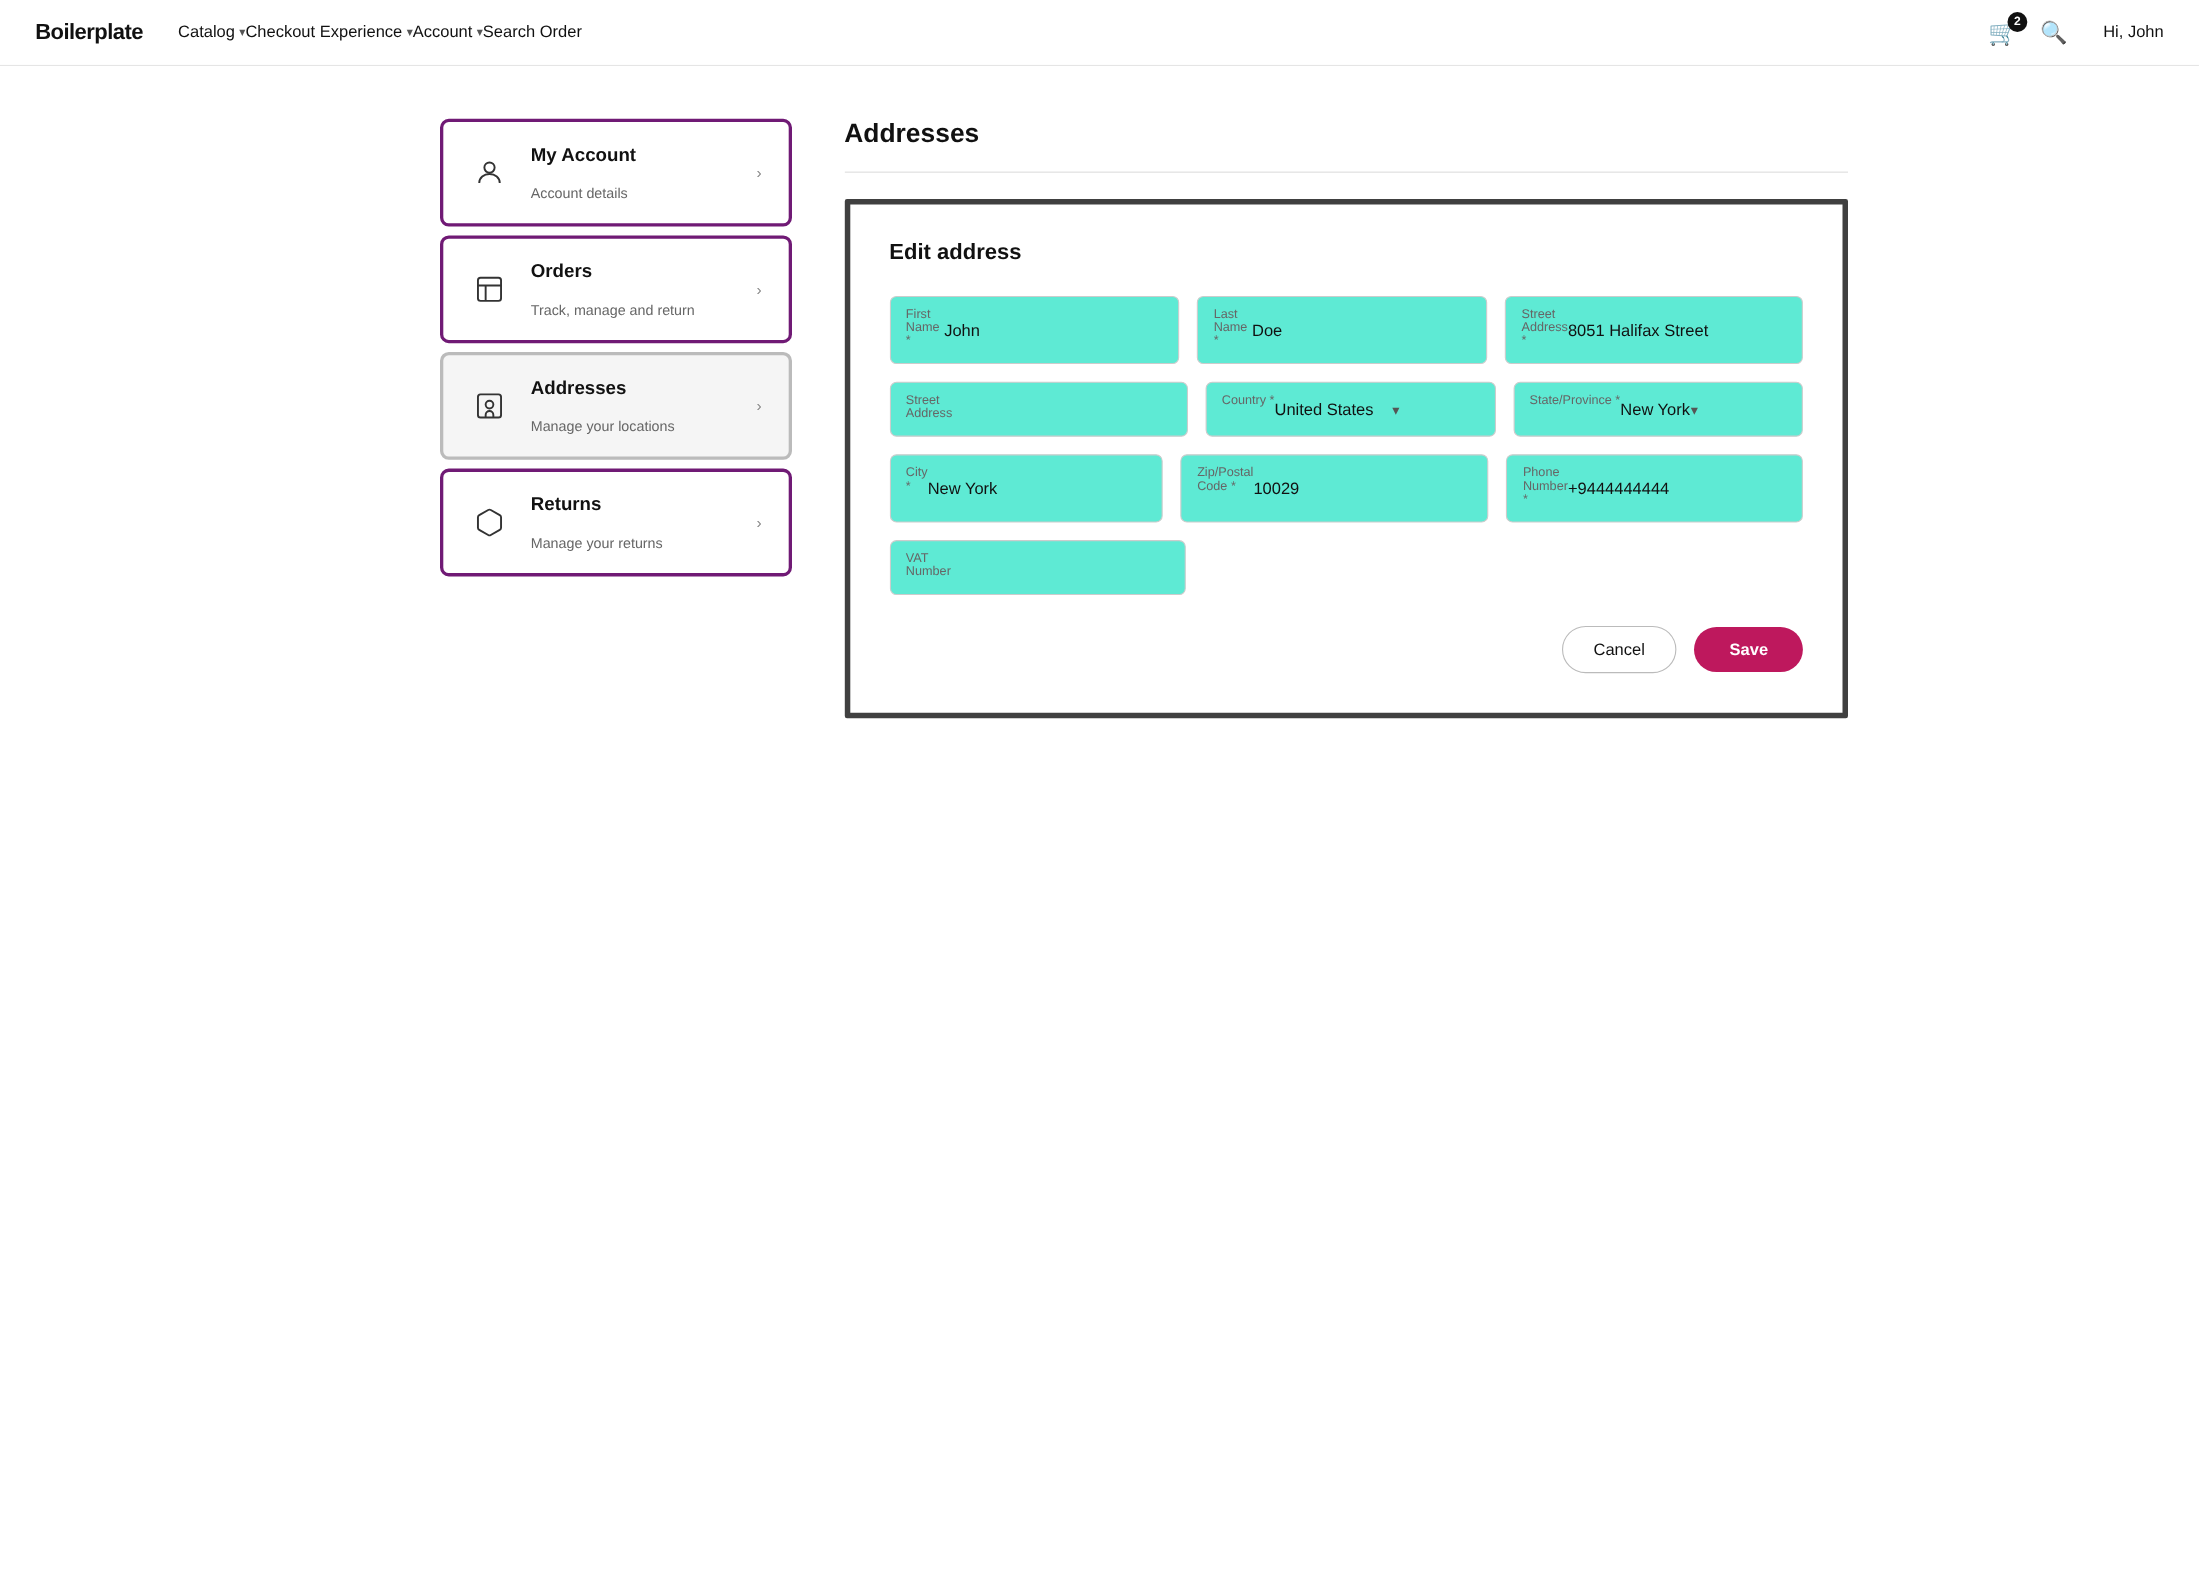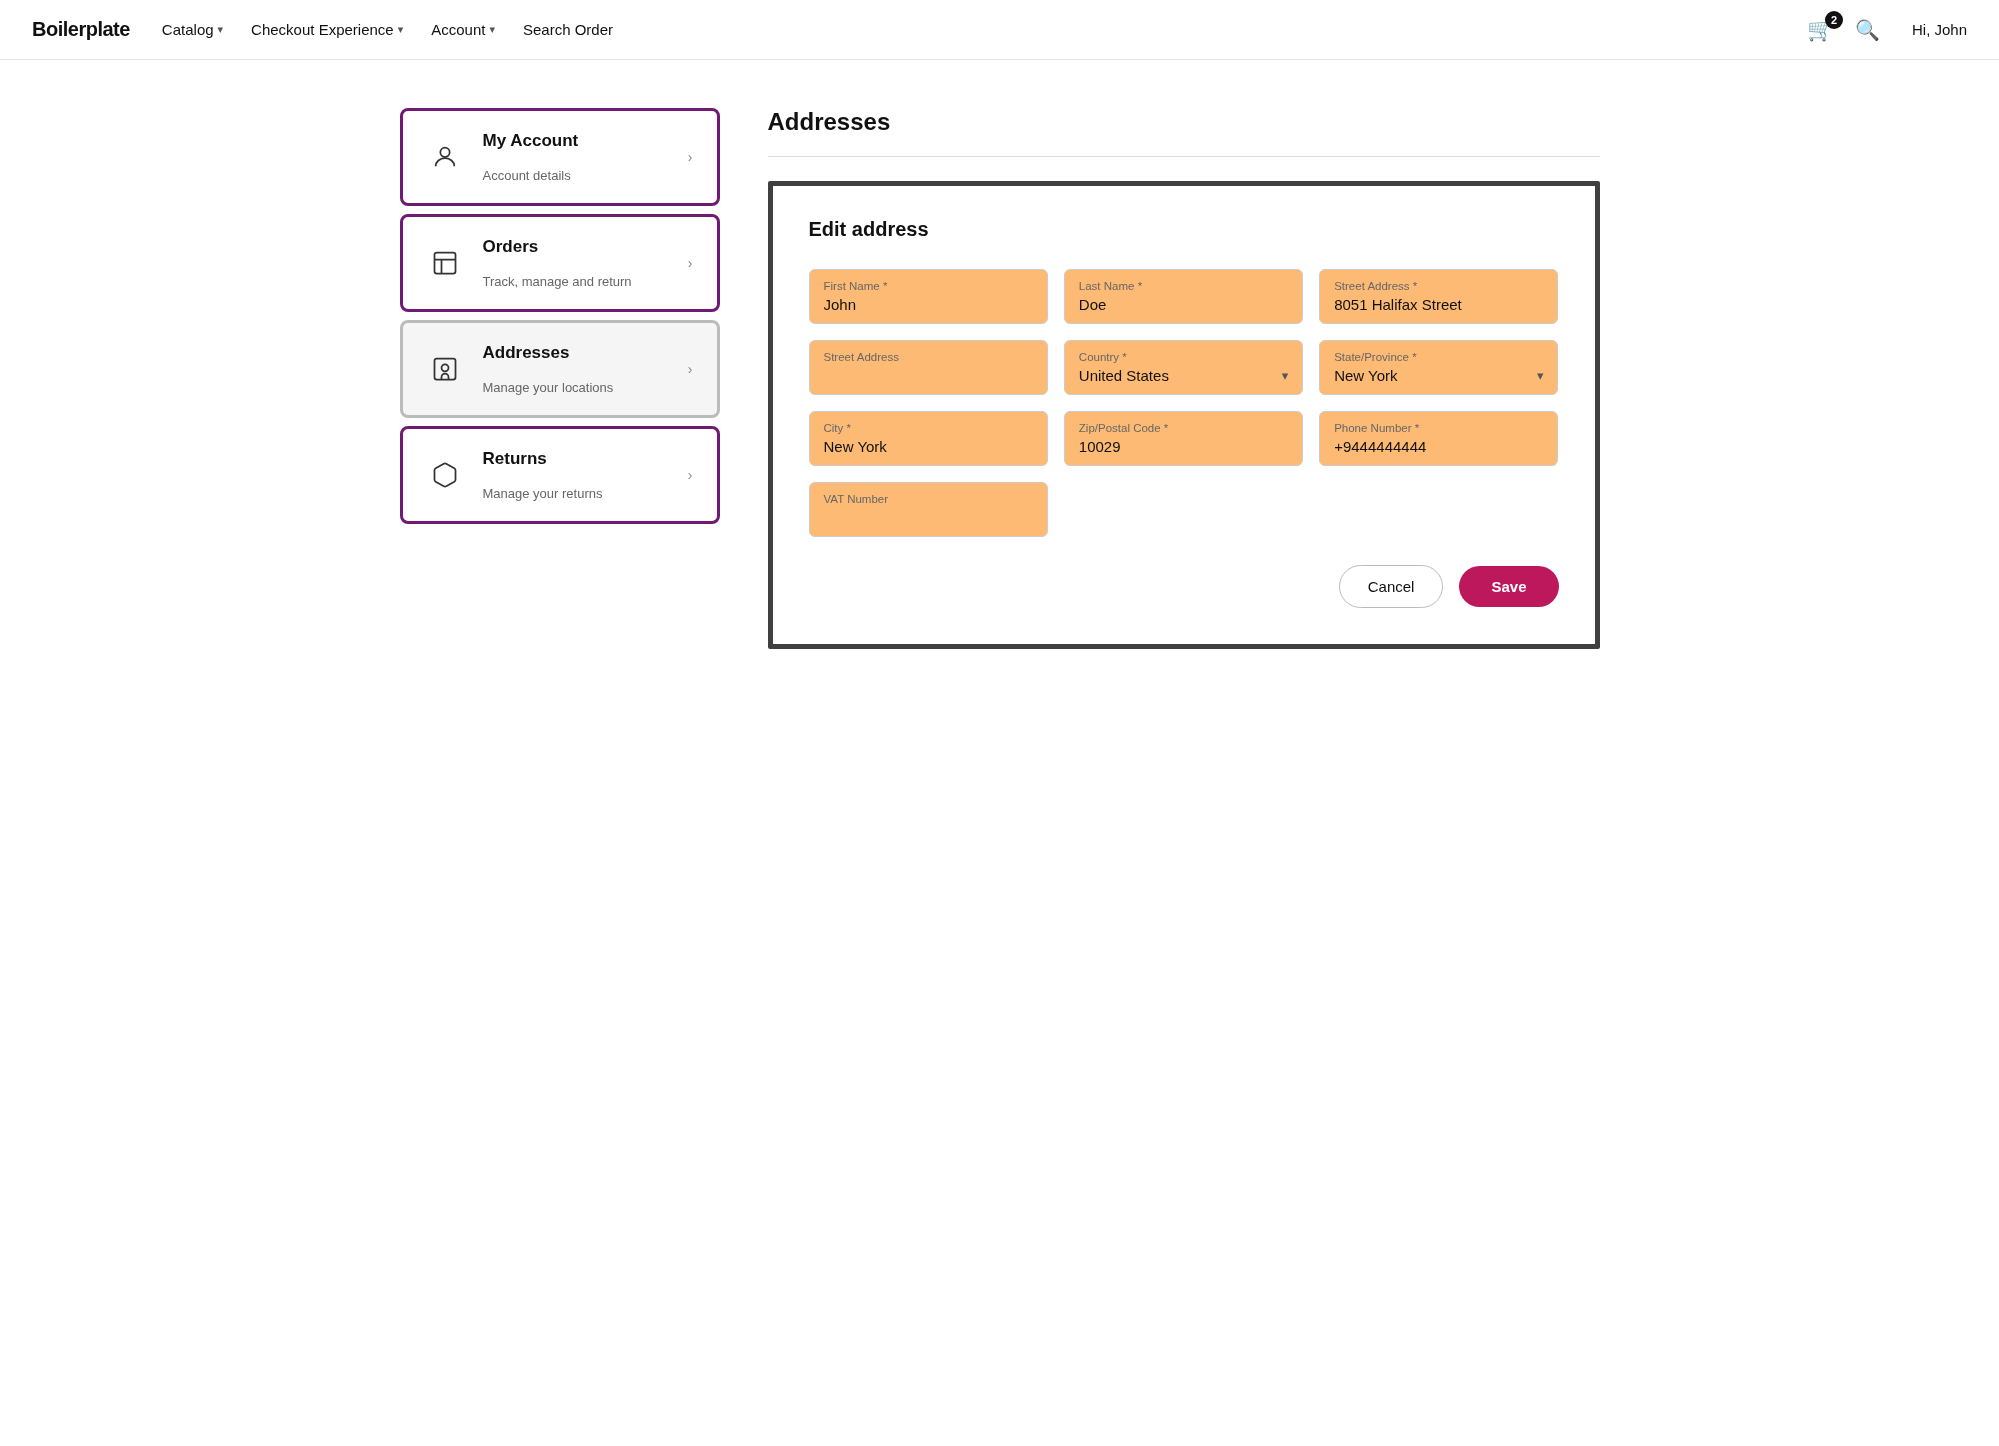--- a/index.html
+++ b/index.html
@@ -6,21 +6,21 @@
     body { font-family: -apple-system, BlinkMacSystemFont, 'Segoe UI', Helvetica, Arial, sans-serif; background: #fff; color: #111; font-size: 14px; }
 
     
     .navbar {
       display: flex; align-items: center; justify-content: space-between;
       padding: 0 32px; height: 60px; border-bottom: 1px solid #e5e5e5;
       background: #fff;
     }
     .navbar-left { display: flex; align-items: center; gap: 32px; }
     .navbar-brand { font-weight: 800; font-size: 20px; letter-spacing: -0.5px; }
-    .navbar-nav { display: flex; align-items: center; gap: 28px; }
+    .navbar-nav { display: flex; align-items: center; }
     .nav-item {
       display: flex; align-items: center; gap: 4px;
       font-size: 15px; color: #111; cursor: pointer; text-decoration: none;
     }
     .nav-item .chevron { font-size: 11px; color: #555; }
     .nav-search-order { font-size: 15px; color: #111; cursor: pointer; }
     .navbar-right { display: flex; align-items: center; gap: 20px; }
     .cart-btn { position: relative; cursor: pointer; }
     .cart-icon { font-size: 22px; }
     .cart-badge {
@@ -61,23 +61,23 @@
     
     .edit-card {
       border: 5px solid #404040; border-radius: 2px; padding: 32px 36px 36px;
     }
     .edit-card-title { font-size: 20px; font-weight: 700; margin-bottom: 28px; }
 
     .form-grid { display: grid; gap: 16px; }
     .form-row { display: grid; grid-template-columns: 1fr 1fr 1fr; gap: 16px; }
 
     .form-field {
-      display: flex; flex-direction: column;
+      display: flex; flex-direction: row;
       border: 1px solid #ccc; border-radius: 6px; padding: 10px 14px;
-      background: #fdba74;
+      background: #5eead4;
     }
     .form-field label { font-size: 11.5px; color: #666; margin-bottom: 4px; }
     .form-field input, .form-field select, .form-field textarea {
       border: none; outline: none; font-size: 15px; color: #111;
       background: transparent; padding: 0; font-family: inherit;
       -webkit-appearance: none; appearance: none;
     }
     .form-field select { cursor: pointer; }
     .select-wrapper {
       display: flex; align-items: center; justify-content: space-between;

